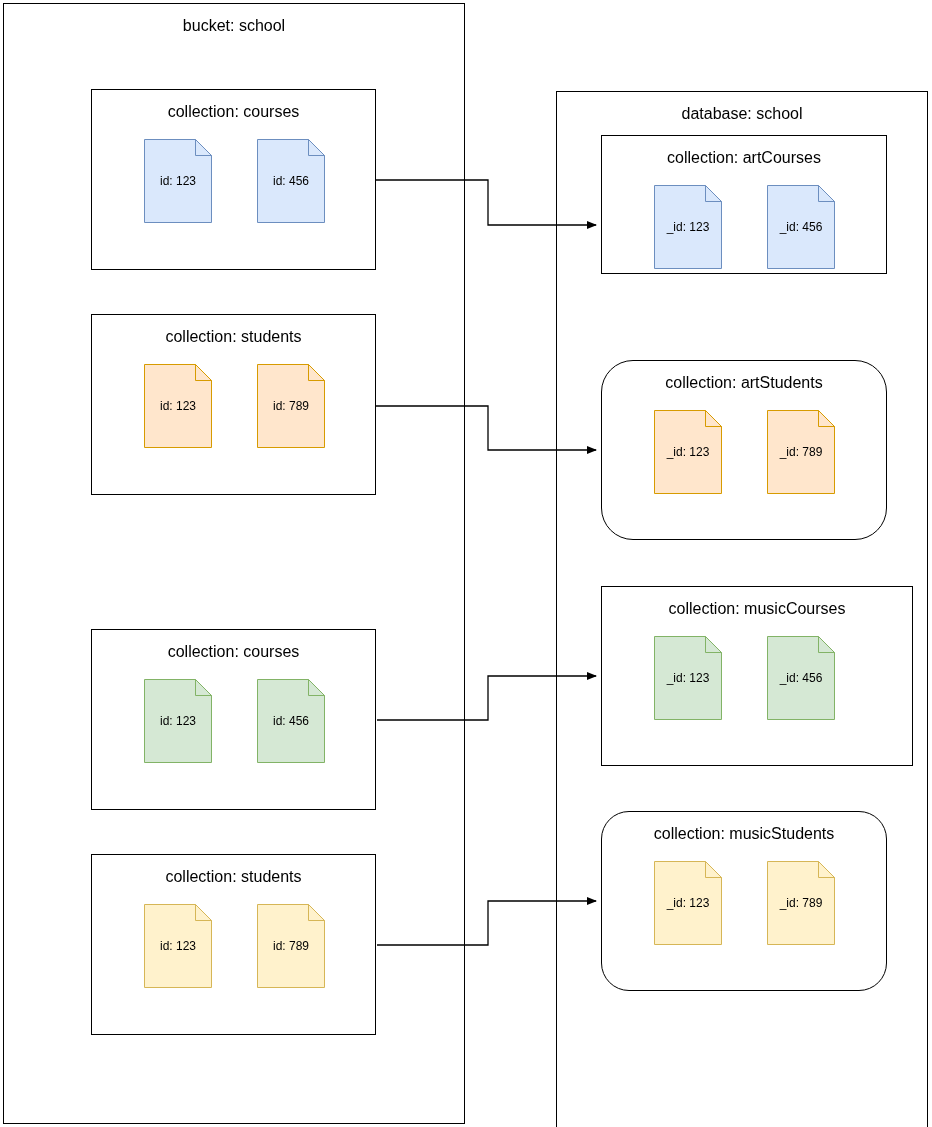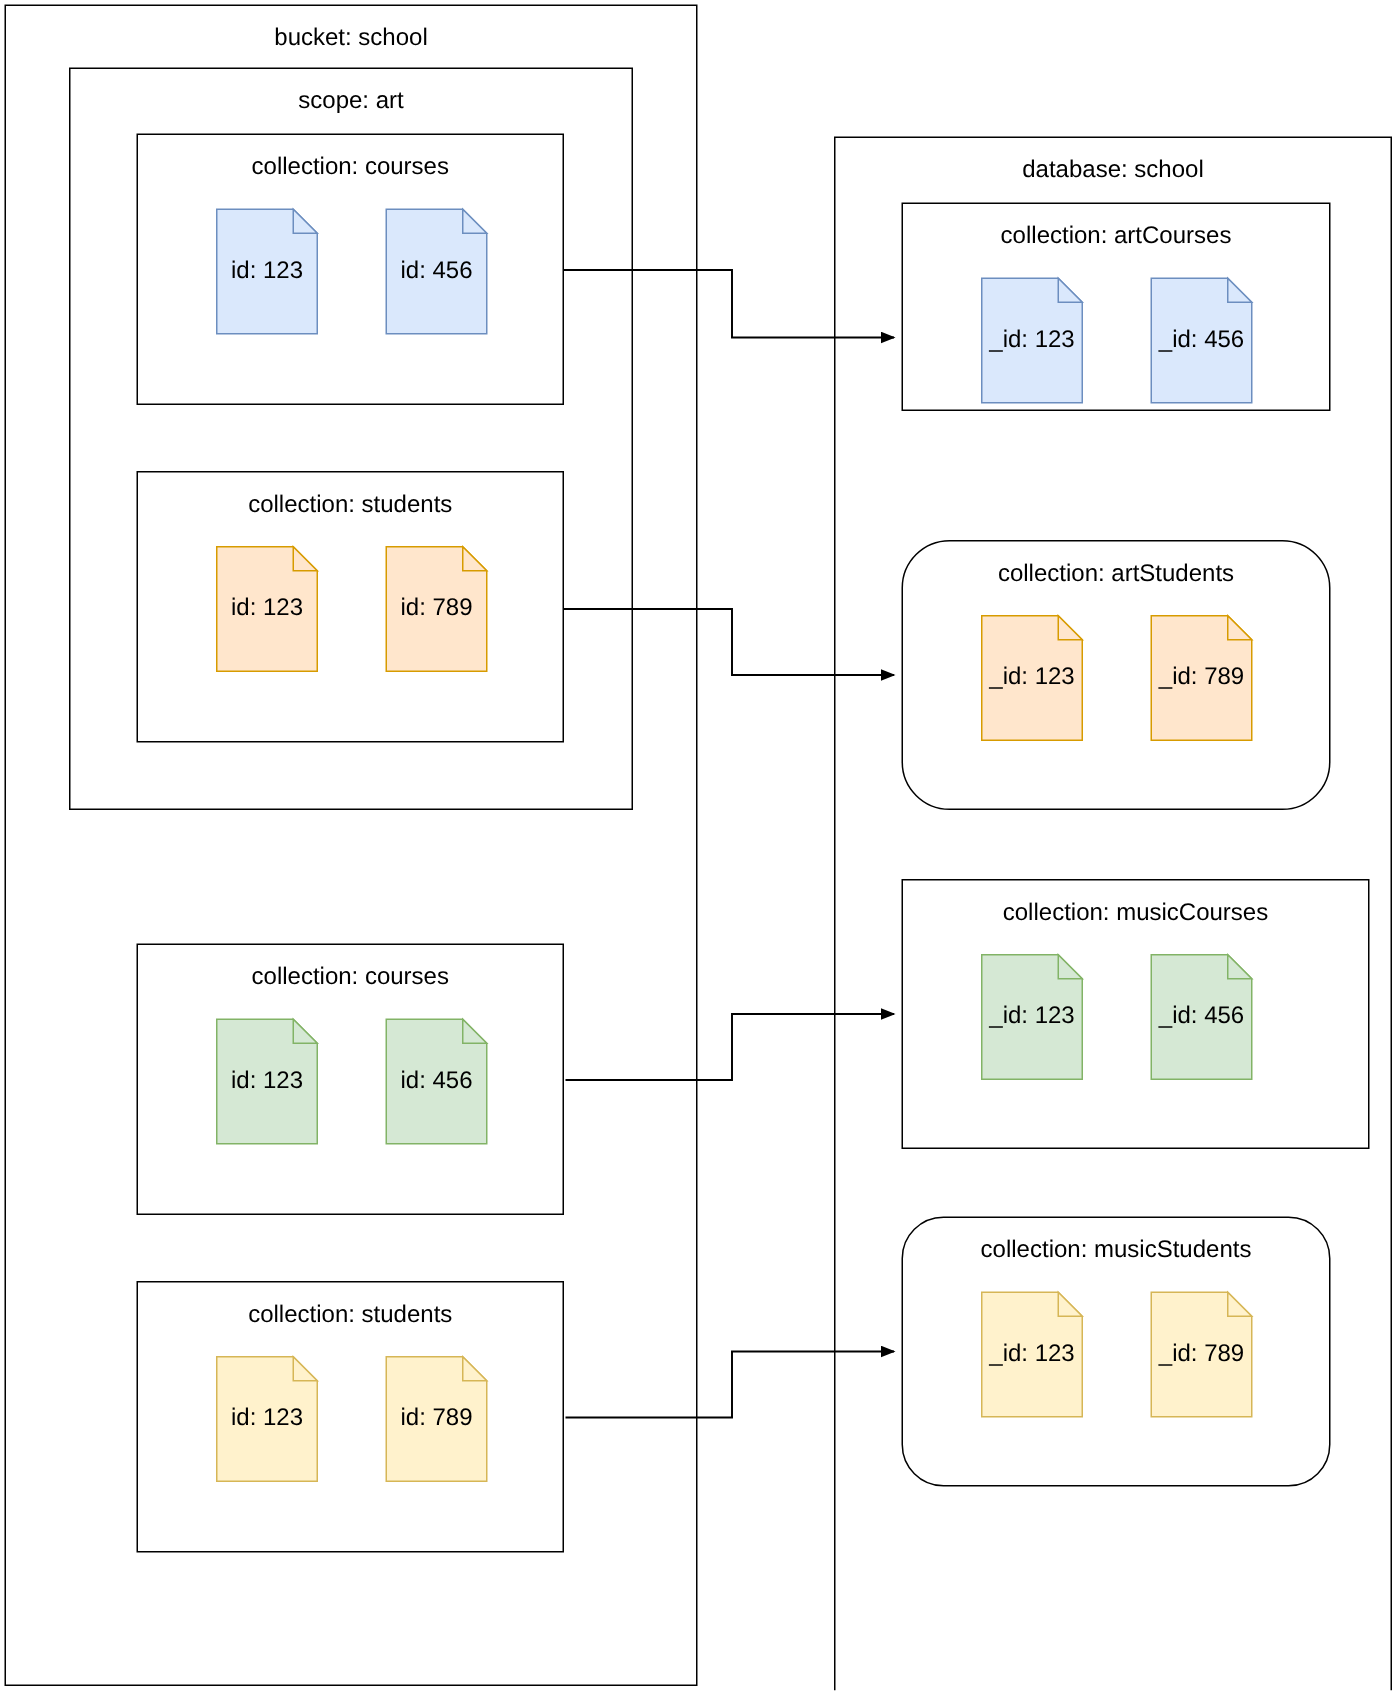--- a/index.html
+++ b/index.html
@@ -38,42 +38,39 @@
     left: 0; top: 0;
     width: 100%; height: 100%;
     overflow: visible;
   }
   .doc .doc-label {
     position: absolute;
     left: 0; top: 0; right: 0; bottom: 0;
     display: flex;
     align-items: center;
     justify-content: center;
-    font-size: 16px;
+    font-size: 12px;
     white-space: nowrap;
   }
   .arrows {
     position: absolute;
     left: 0; top: 0;
     width: 932px; height: 1127px;
     pointer-events: none;
   }
 </style>
 </head>
 <body>
 
 <div class="canvas">
 
   <div class="box" style="left:3px; top:3px; width:462px; height:1121px;padding-left:37px;">
     <div class="box-label">bucket: school</div>
   </div>
 
-  <div class="box" style="left:46px; top:45px; width:376px; height:495px;">
-    <div class="box-label">scope: art</div>
-  </div>
 
   <div class="box" style="left:91px; top:89px; width:285px; height:181px;">
     <div class="box-label">collection: courses</div>
     <div class="doc" style="left:52px; top:49px;">
       <svg viewBox="0 0 68 84" preserveAspectRatio="none">
         <path d="M0.5,0.5 L51.5,0.5 L67.5,16.5 L67.5,83.5 L0.5,83.5 Z" fill="#dae8fc" stroke="#6c8ebf"></path>
         <path d="M51.5,0.5 L51.5,16.5 L67.5,16.5 Z" fill="#dae8fc" stroke="#6c8ebf"></path>
       </svg>
       <span class="doc-label">id: 123</span>
     </div>

